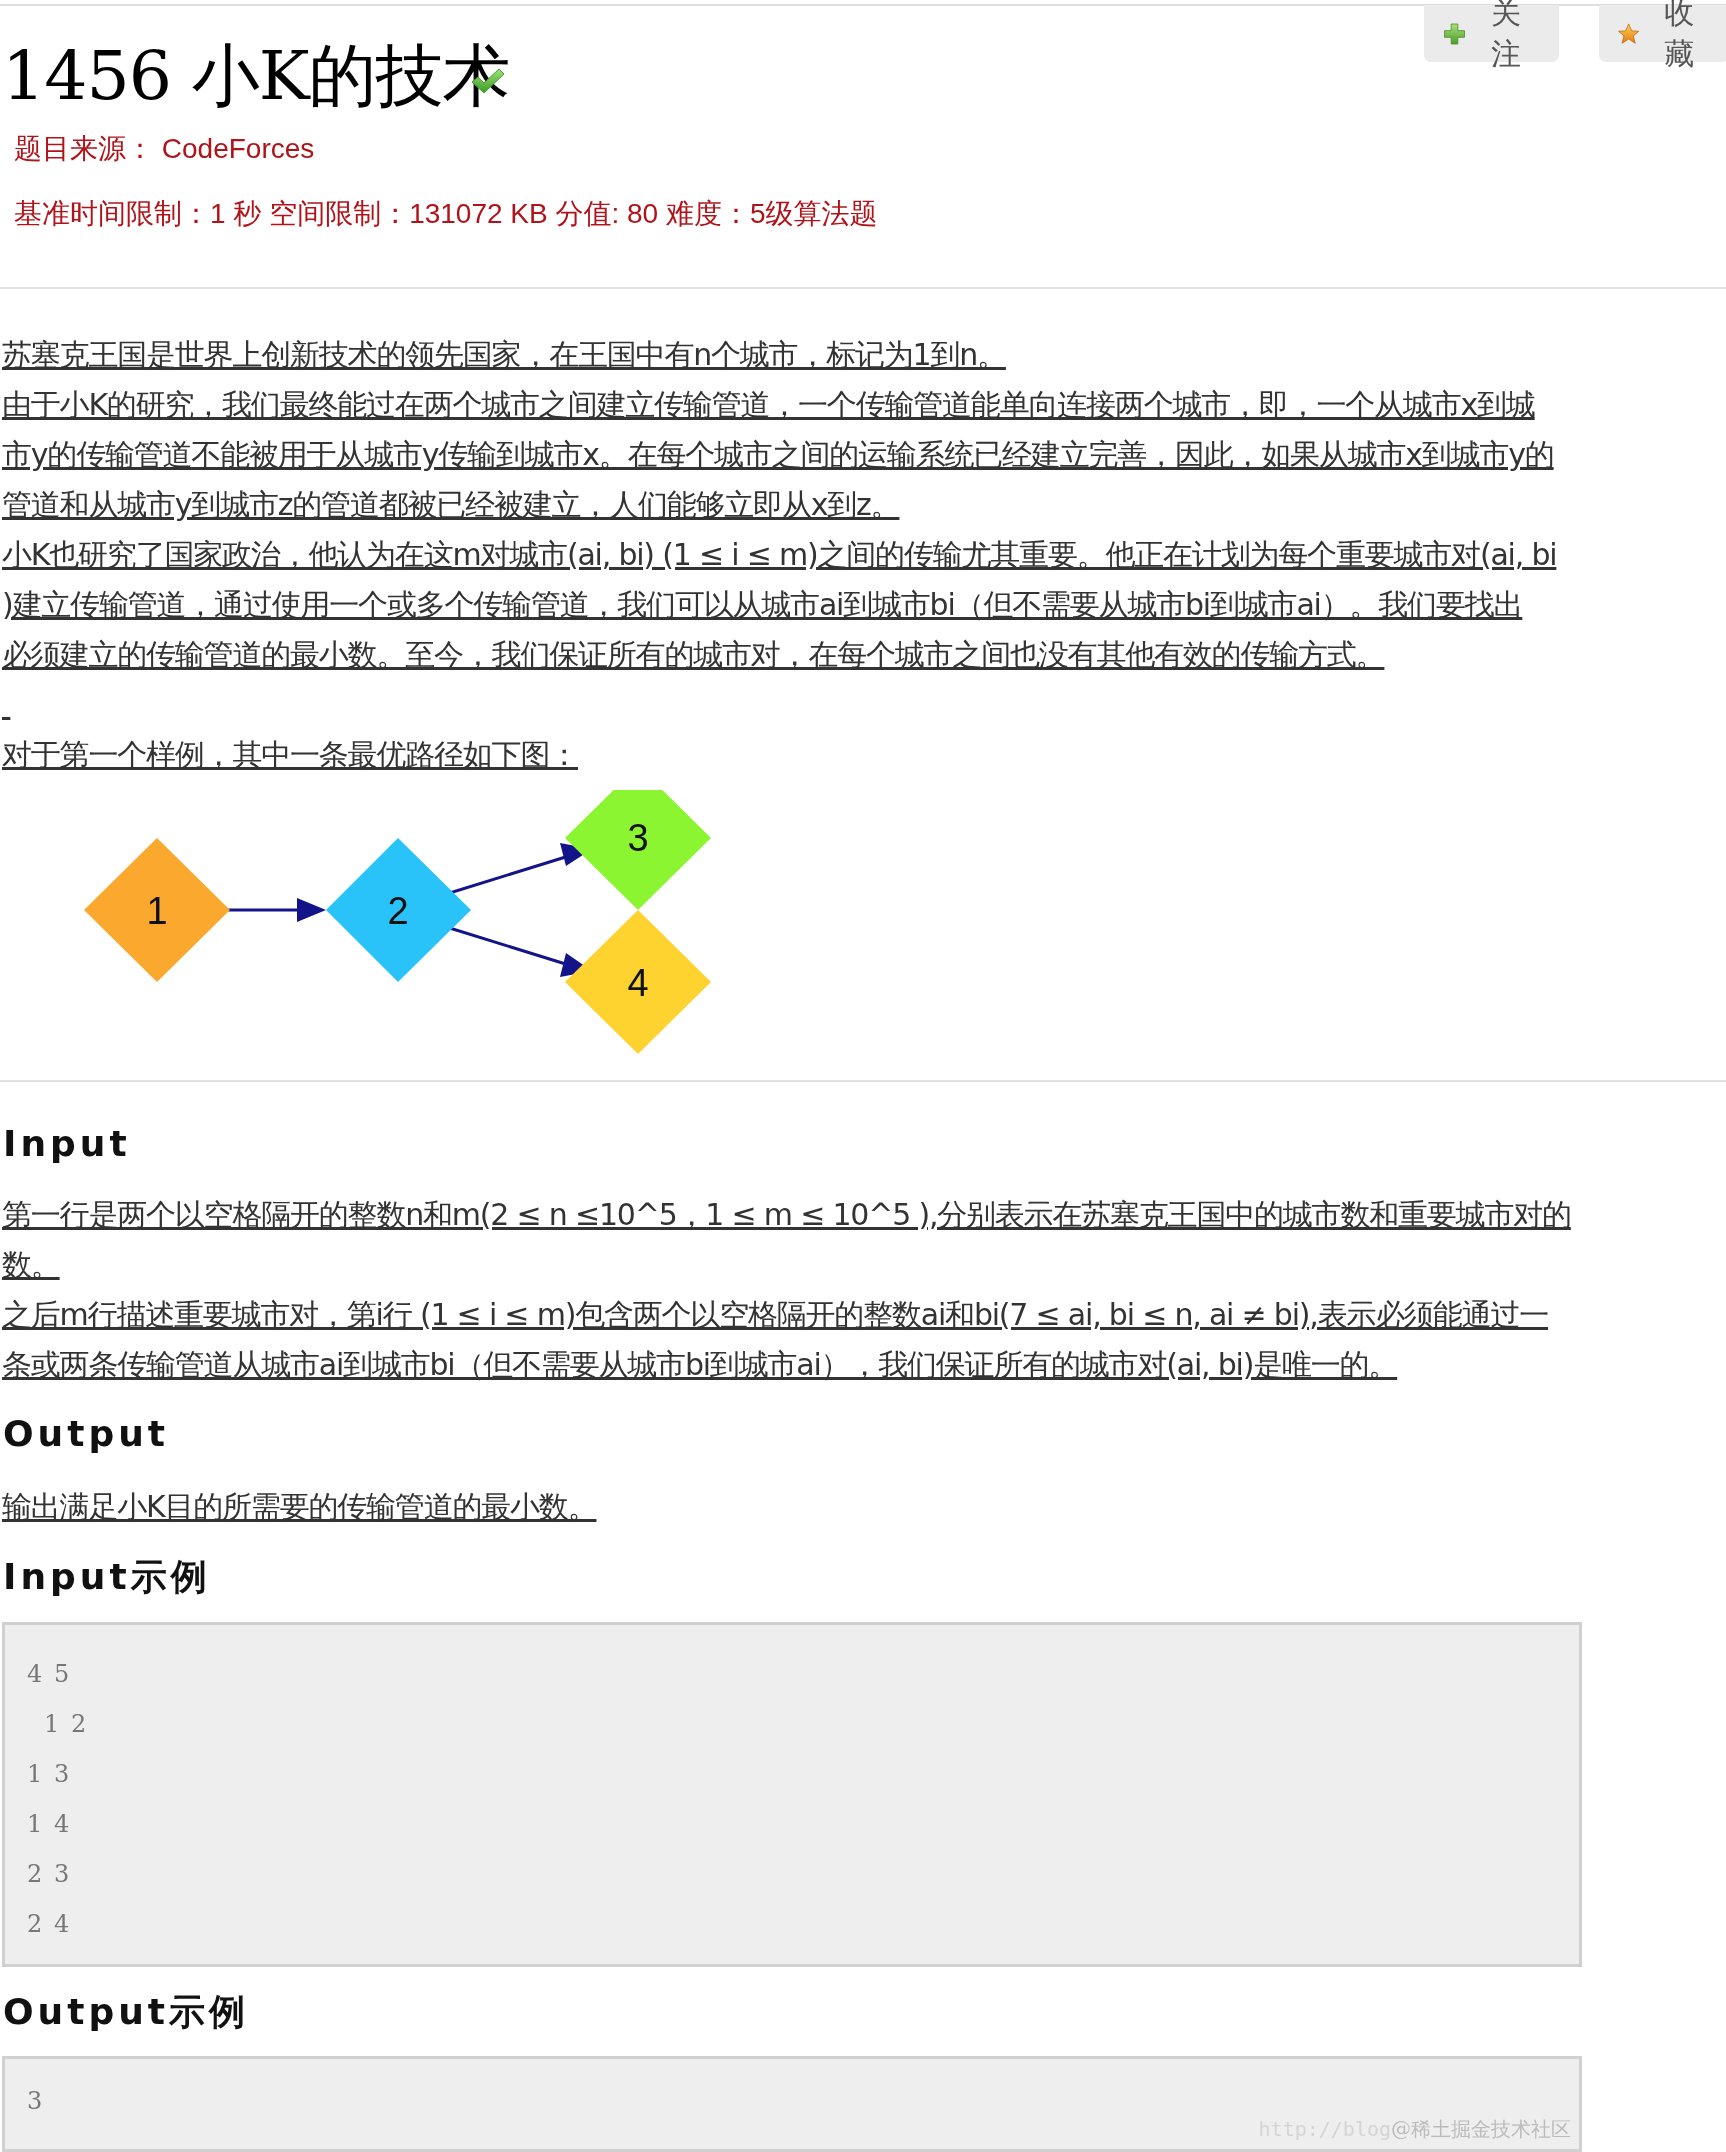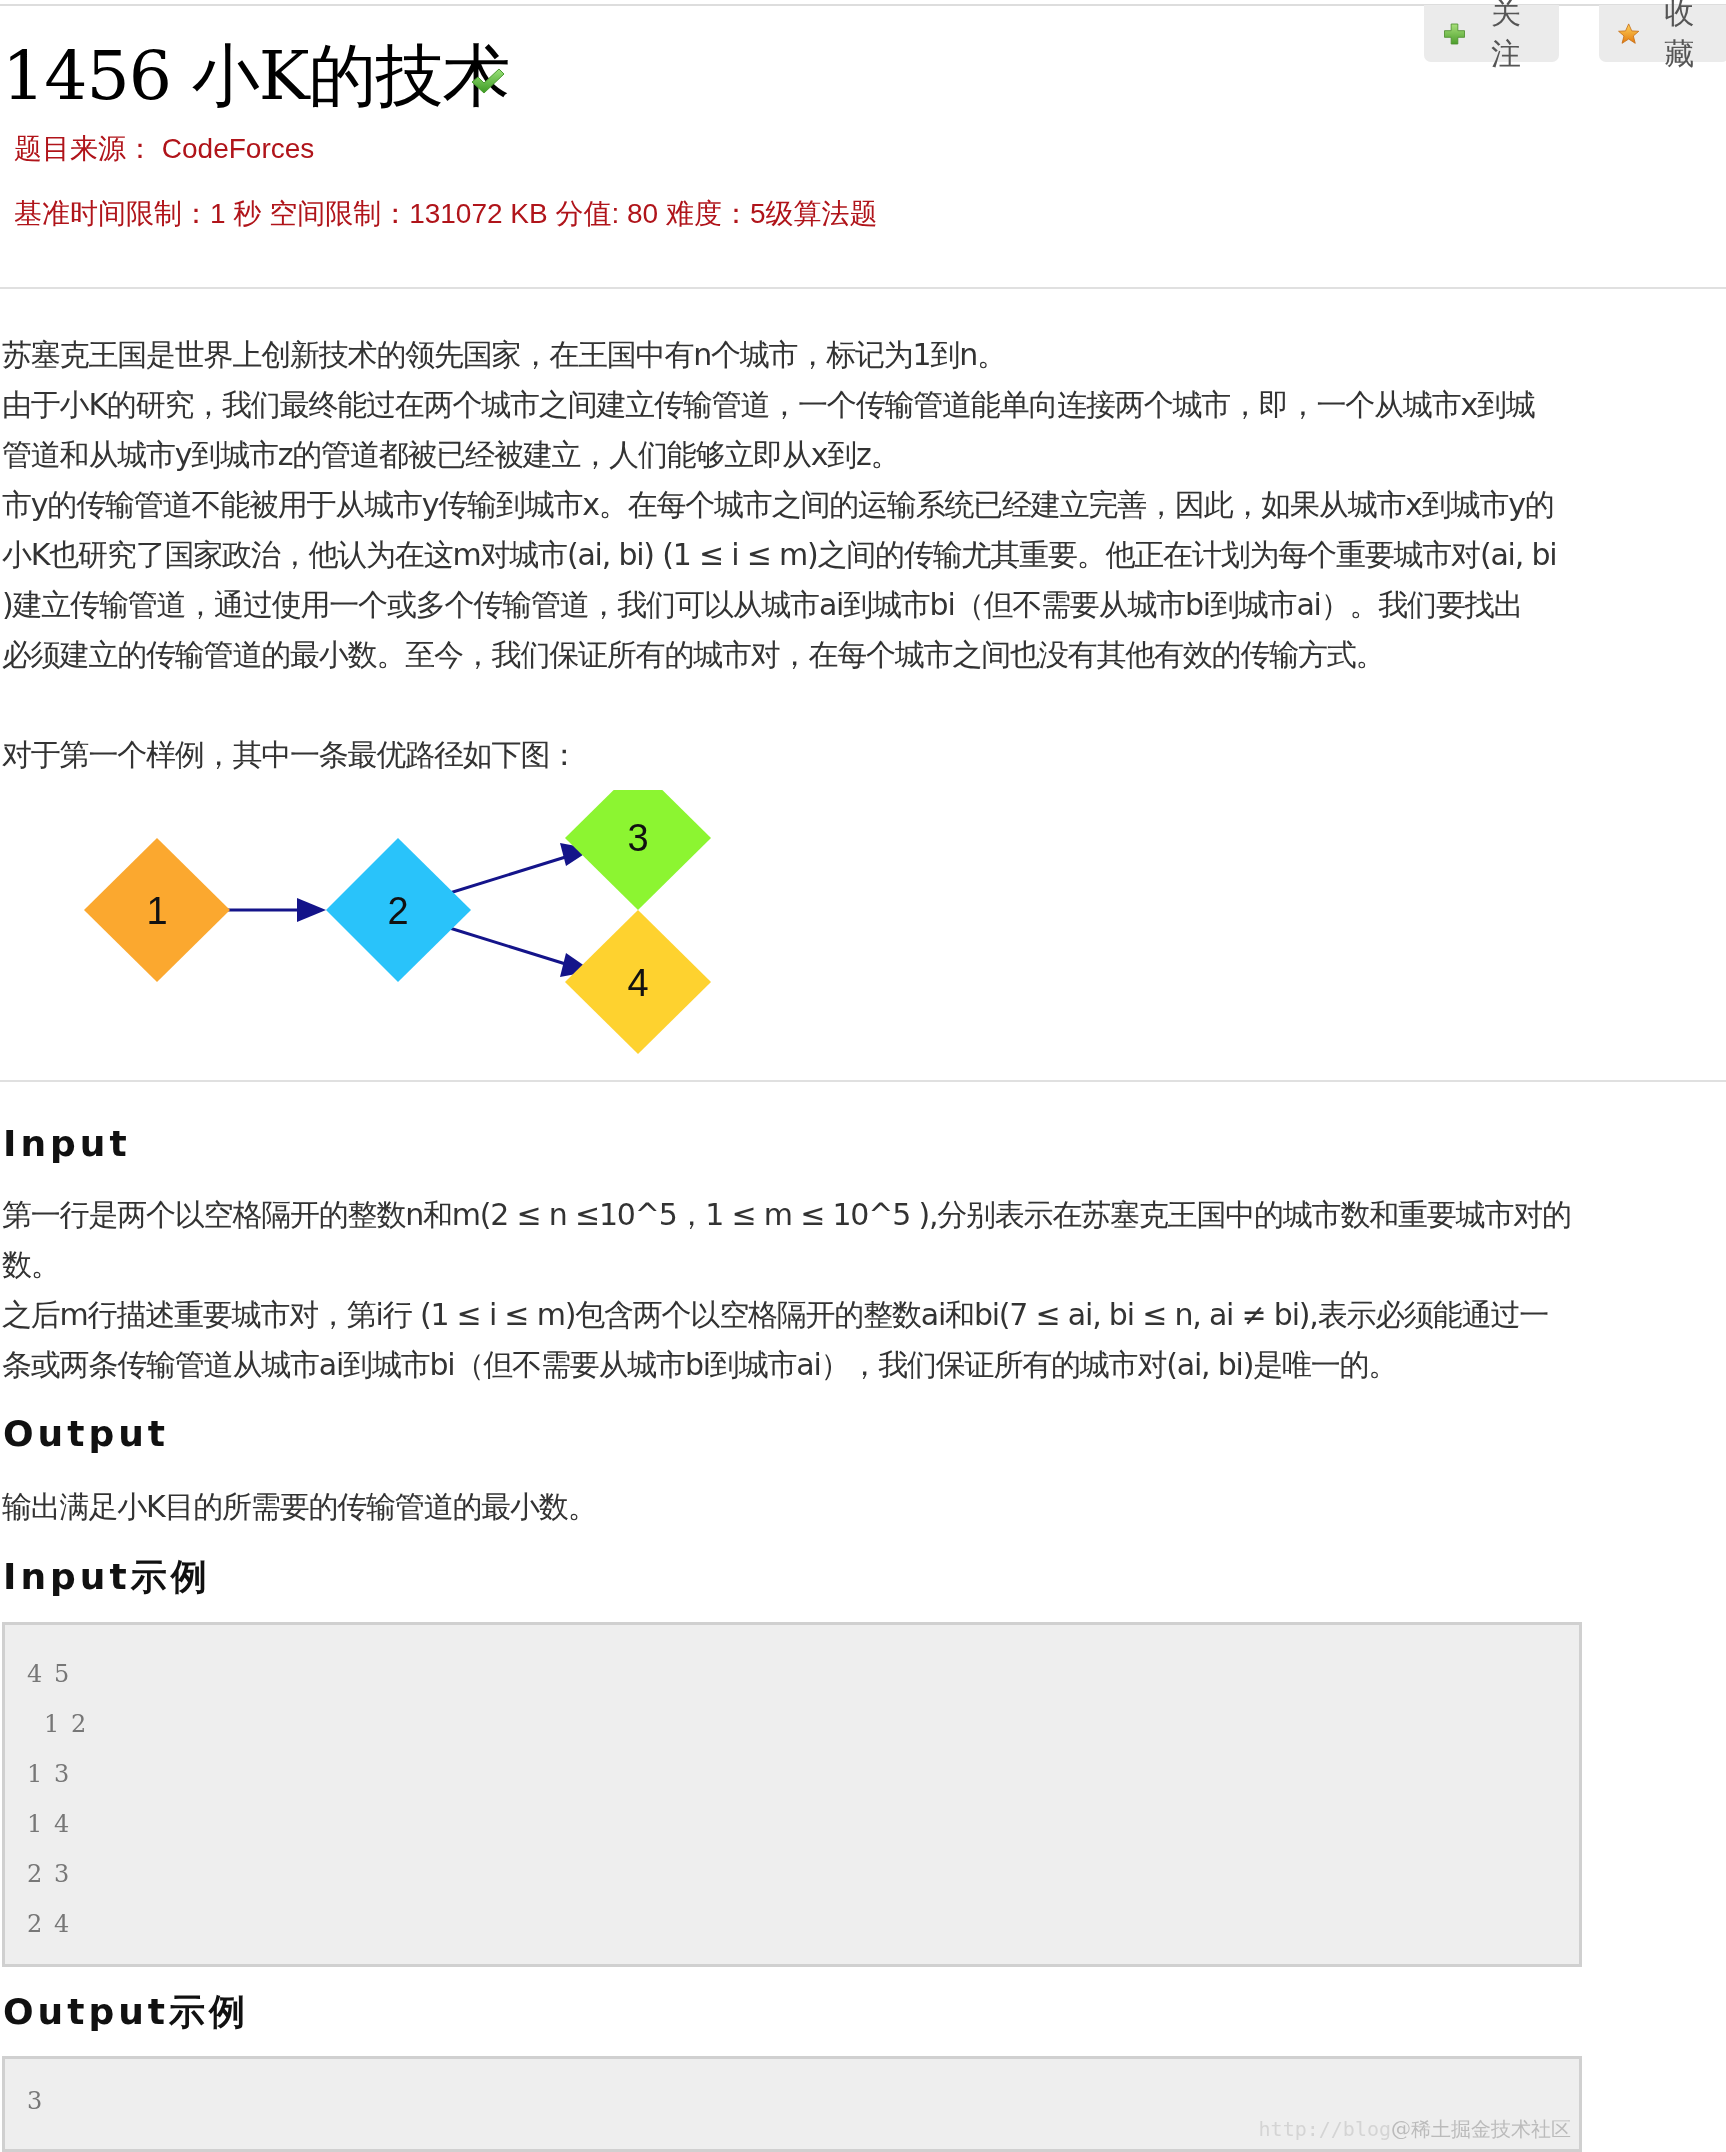--- a/index.html
+++ b/index.html
@@ -27,21 +27,21 @@
     position: absolute; left: 14px; font-size: 28px; color: #b0141a; white-space: nowrap;
     font-family: "Liberation Sans", "DejaVu Sans", sans-serif;
   }
   .meta-source { top: 130px; }
   .meta-limits { top: 195px; }
   .divider { position: absolute; left: 0; width: 1726px; height: 2px; background: #e0e0e0; }
   .para {
     position: absolute; left: 2px; width: 1722px; font-size: 30px; line-height: 50px; color: #333;
     font-family: "DejaVu Sans", "Liberation Sans", sans-serif; letter-spacing: -1.2px;
   }
-  .para p { margin: 0; white-space: nowrap; }
+  .para p { margin: 0; white-space: nowrap; text-decoration: underline; }
   .section-title {
     position: absolute; left: 3px; font-size: 36px; font-weight: bold; color: #111;
     letter-spacing: 4px; font-family: "DejaVu Sans", "Liberation Sans", sans-serif;
   }
   .diagram { position: absolute; left: 0; top: 790px; width: 760px; height: 280px; }
   .sample-box {
     position: absolute; left: 2px; width: 1580px; background: #eeeeee;
     border: 3px solid #d0d0d0; box-sizing: border-box; padding-left: 44px;
   }
   .sample-box .line {
@@ -100,22 +100,22 @@
   <span>题目来源：</span>
   <span>CodeForces</span>
 </div>
 <div class="meta meta-limits">基准时间限制：1 秒 空间限制：131072 KB 分值: 80 难度：5级算法题</div>
 
 <div class="divider" style="top:287px;"></div>
 
 <div class="para" style="top:330px;">
   <p>苏塞克王国是世界上创新技术的领先国家，在王国中有n个城市，标记为1到n。</p>
   <p>由于小K的研究，我们最终能过在两个城市之间建立传输管道，一个传输管道能单向连接两个城市，即，一个从城市x到城</p>
+  <p>市y的传输管道不能被用于从城市y传输到城市x。在每个城市之间的运输系统已经建立完善，因此，如果从城市x到城市y的</p>
   <p>管道和从城市y到城市z的管道都被已经被建立，人们能够立即从x到z。</p>
-  <p>市y的传输管道不能被用于从城市y传输到城市x。在每个城市之间的运输系统已经建立完善，因此，如果从城市x到城市y的</p>
   <p>小K也研究了国家政治，他认为在这m对城市(ai, bi) (1 ≤ i ≤ m)之间的传输尤其重要。他正在计划为每个重要城市对(ai, bi</p>
   <p>)建立传输管道，通过使用一个或多个传输管道，我们可以从城市ai到城市bi（但不需要从城市bi到城市ai）。我们要找出</p>
   <p>必须建立的传输管道的最小数。至今，我们保证所有的城市对，在每个城市之间也没有其他有效的传输方式。</p>
   <p>&nbsp;</p>
   <p>对于第一个样例，其中一条最优路径如下图：</p>
 </div>
 
 <svg class="diagram" viewBox="0 790 760 280">
   <defs>
     <marker id="arr" markerWidth="10" markerHeight="10" refX="9" refY="5" orient="auto" markerUnits="userSpaceOnUse" viewBox="0 0 10 10">

